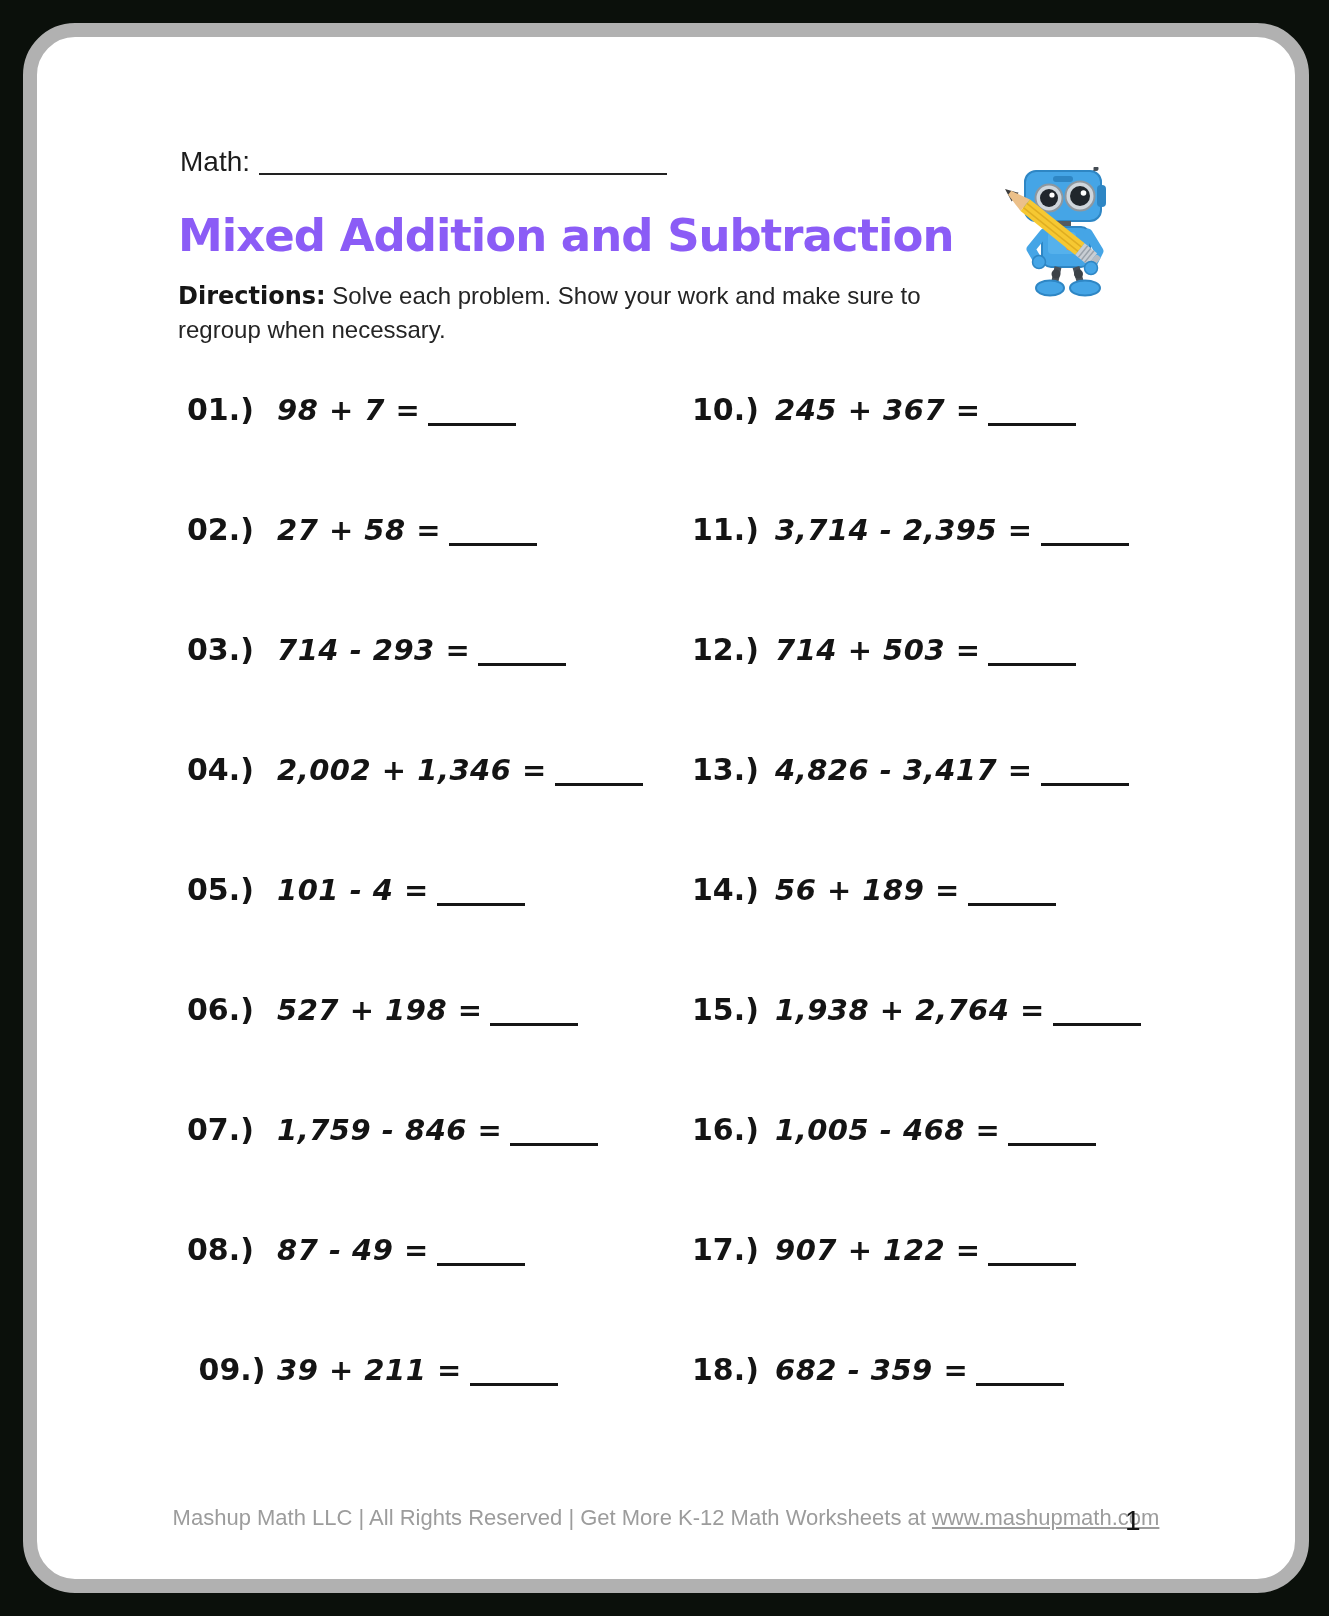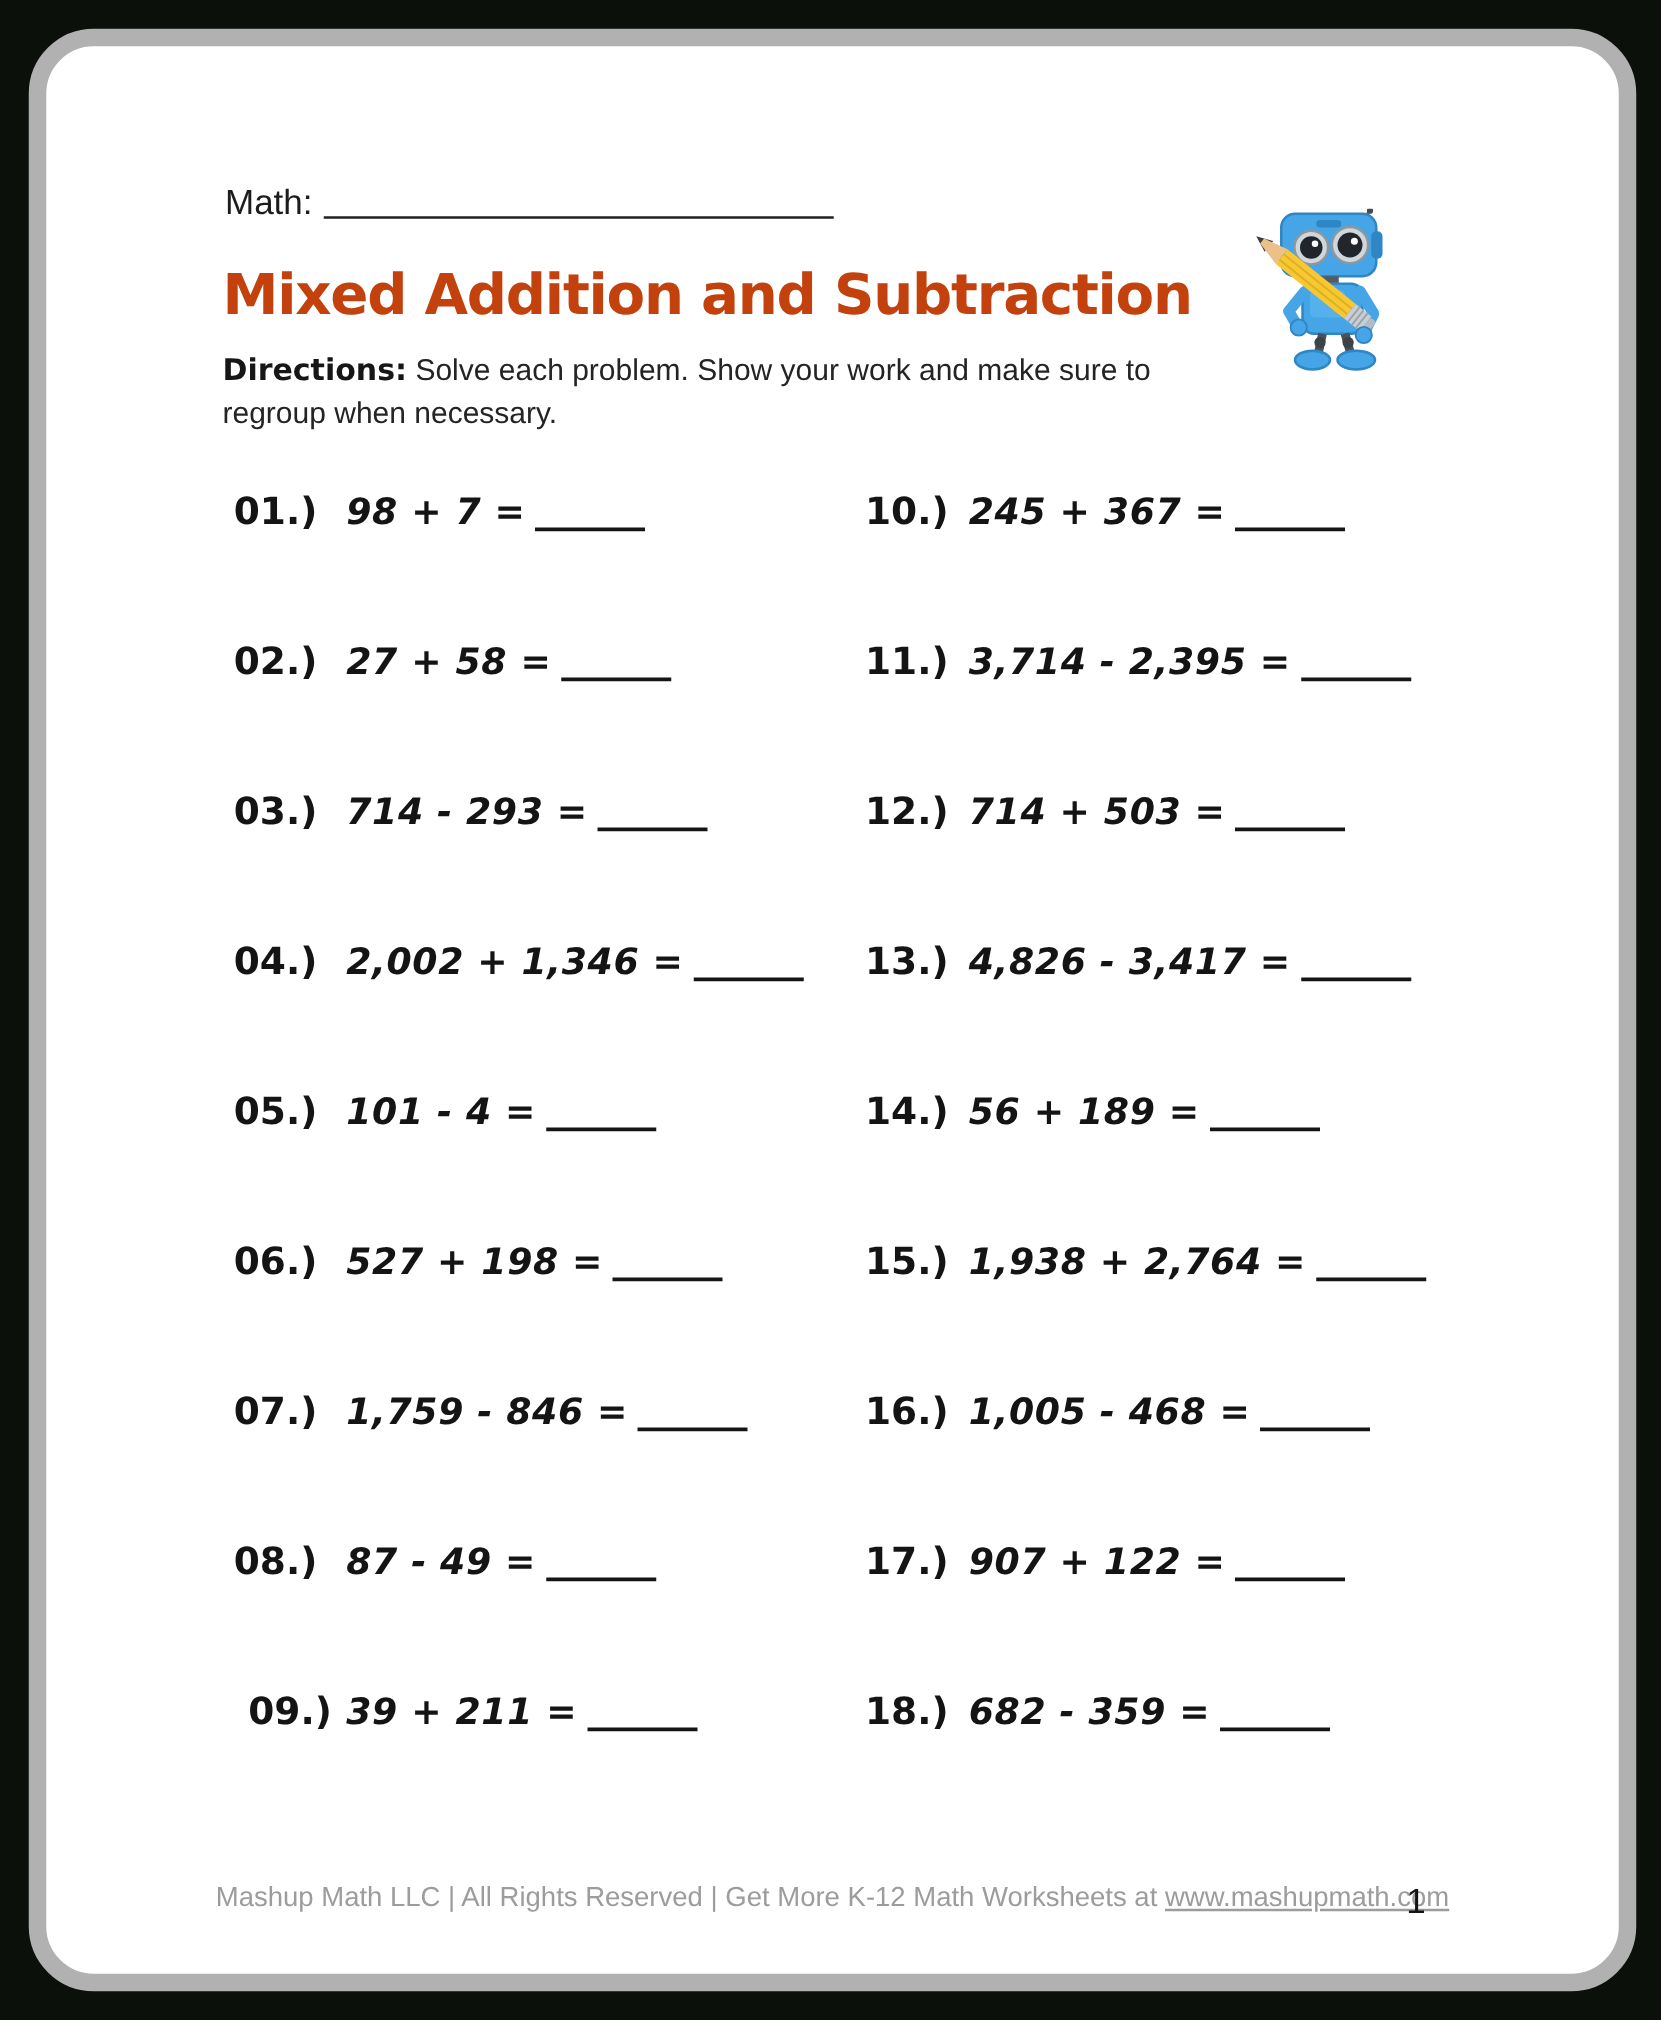--- a/index.html
+++ b/index.html
@@ -30,21 +30,21 @@
   .logo-cyan{color:#27c2f1;font-weight:bold;font-size:31px;letter-spacing:-1px;}
   .logo-p{position:relative;top:6px;color:#27c2f1;font-weight:bold;font-size:31px;}
   .logo-green{color:#6fe4a6;font-weight:400;font-size:30px;letter-spacing:0px;margin-left:1px;font-family:"Liberation Sans",sans-serif;}
   .logo-play{
     width:0;height:0;margin-left:7px;
     border-left:20px solid #f14a6b;
     border-top:13px solid transparent;
     border-bottom:13px solid transparent;
   }
   .robot{left:950px;top:130px;}
-  .page-title{left:141px;top:172px;font-size:45px;font-weight:bold;color:#c2410c;letter-spacing:-1px;}
+  .page-title{left:141px;top:172px;font-size:45px;font-weight:bold;color:#8b5cf6;letter-spacing:-1px;}
   .directions{left:141px;top:242px;font-size:24px;color:#242424;line-height:34px;font-family:"Liberation Sans",sans-serif;}
   .directions b{font-family:"DejaVu Sans",sans-serif;color:#161616;}
   
   .problem{white-space:nowrap;color:#141414;}
   .pnum{display:inline-block;font-weight:bold;font-size:30px;}
   .col-l .pnum{width:90px;}
   .col-r .pnum{width:83px;}
   .pexpr{font-weight:bold;font-style:italic;font-size:29px;letter-spacing:0.5px;margin-top:24px;}
   .blank{display:inline-block;width:88px;height:30px;border-bottom:3px solid #151515;margin-left:8px;vertical-align:-6px;}
   

